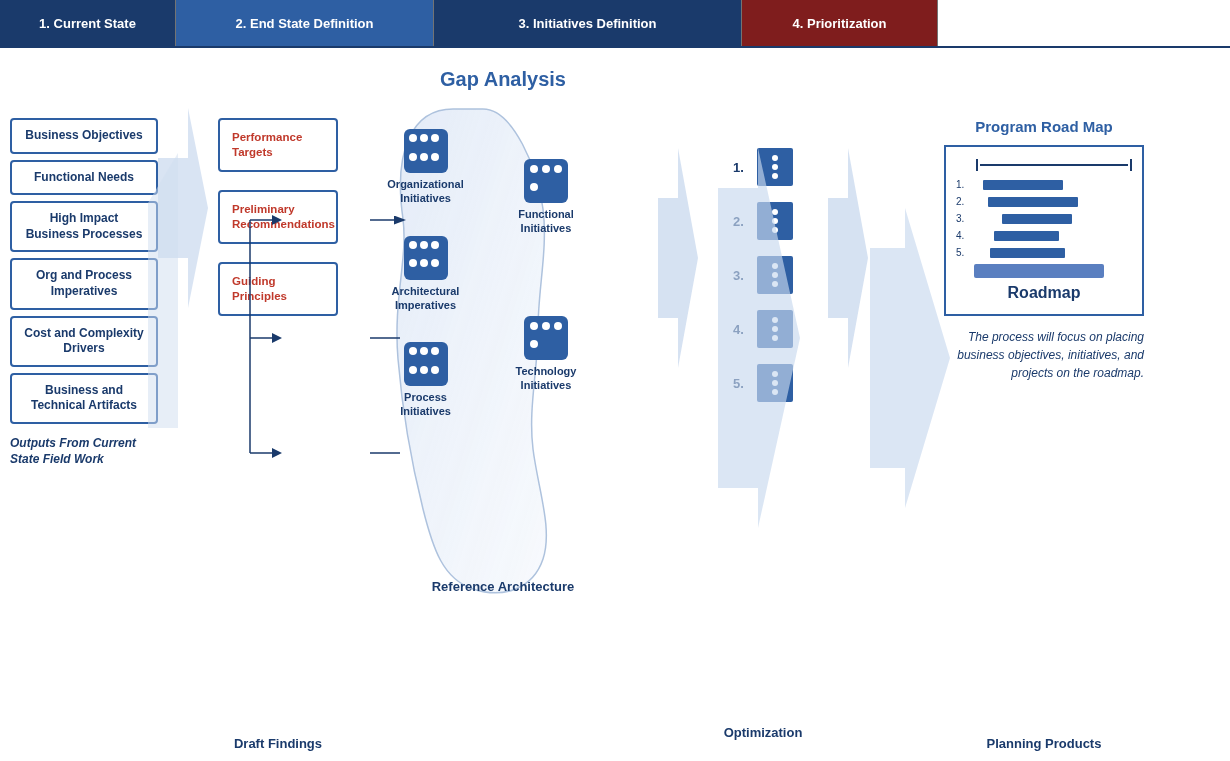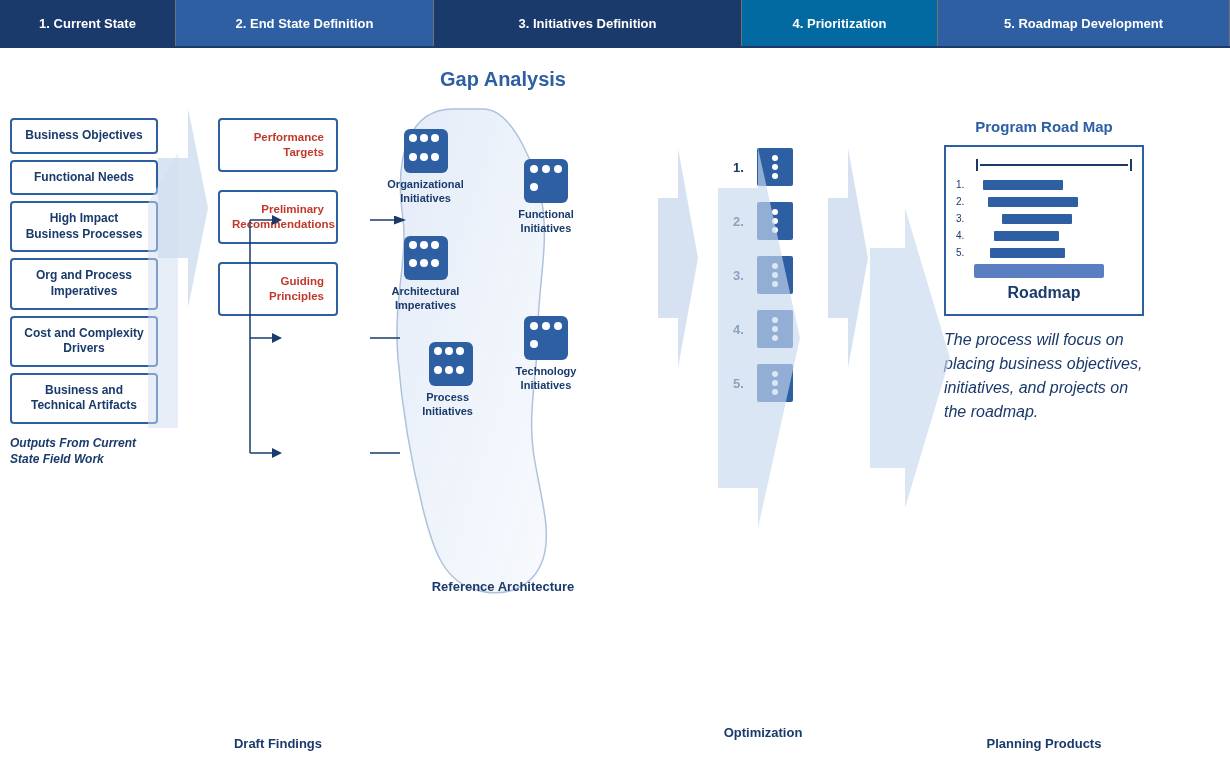--- a/index.html
+++ b/index.html
@@ -26,21 +26,21 @@
       padding: 0 18px;
       font-size: 13px;
       font-weight: bold;
       color: #fff;
       border-right: 1px solid #737373;
       cursor: pointer;
     }
     .nav-tab:first-child { background: #1a3a6b; flex: 0 0 176px; }
     .nav-tab:nth-child(2) { background: #2e5fa3; flex: 0 0 258px; }
     .nav-tab:nth-child(3) { background: #1a3a6b; flex: 0 0 308px; }
-    .nav-tab:nth-child(4) { background: #0369a1; flex: 0 0 196px; align-items: center; }
+    .nav-tab:nth-child(4) { background: #7f1d1d; flex: 0 0 196px; align-items: center; }
     .nav-tab:nth-child(5) { background: #2e5fa3; flex: 1; }
 
     
     .main {
       display: flex;
       width: 100%;
       height: calc(761px - 48px);
       position: relative;
       padding: 10px 10px 0 10px;
     }
@@ -84,21 +84,21 @@
       gap: 18px;
       position: relative;
     }
     .draft-box {
       border: 2px solid #2e5fa3;
       border-radius: 4px;
       padding: 10px 12px;
       font-size: 11.5px;
       font-weight: bold;
       color: #c0392b;
-      text-align: right;
+      text-align: left;
       background: #fff;
       width: 120px;
       line-height: 1.3;
     }
     .draft-label {
       position: absolute;
       bottom: 10px;
       font-size: 13px;
       font-weight: bold;
       color: #1a3a6b;
@@ -222,24 +222,24 @@
       border-radius: 1px;
     }
     .roadmap-label {
       font-size: 16px;
       font-weight: bold;
       color: #1a3a6b;
       text-align: center;
       margin-top: 6px;
     }
     .plan-desc {
-      font-size: 16px;
+      font-size: 12px;
       font-style: italic;
       color: #1a3a6b;
-      text-align: left;
+      text-align: right;
       margin-top: 12px;
       max-width: 200px;
       line-height: 1.5;
     }
     .plan-label {
       position: absolute;
       bottom: 10px;
       font-size: 13px;
       font-weight: bold;
       color: #1a3a6b;
@@ -253,23 +253,20 @@
     <span>1. Current State</span>
   </div>
   <div class="nav-tab">
     <span>2. End State Definition</span>
   </div>
   <div class="nav-tab">
     <span>3. Initiatives Definition</span>
   </div>
   <div class="nav-tab">
     <span>4. Prioritization</span>
-  </div>
-  <div class="nav-tab">
-    <span>5. Roadmap Development</span>
   </div>
 </div>
 
 <div class="main">
 
   <div class="left-col">
     <div class="input-box">
       <span>Business Objectives</span>
     </div>
     <div class="input-box">
@@ -351,21 +348,21 @@
             <div class="dice-dot"></div>
               <div class="dice-dot"></div>
             <div class="dice-dot"></div>
               <div class="dice-dot"></div>
             <div class="dice-dot"></div>
               <div class="dice-dot"></div>
           </div>
           <div class="init-label">Architectural<br>Imperatives</div>
         </div>
 
-        <div style="display:flex;flex-direction:column;align-items:flex-end;width:95px;">
+        <div style="display:flex;flex-direction:column;align-items:center;width:95px;">
           <div class="dice-icon">
             <div class="dice-dot"></div>
               <div class="dice-dot"></div>
             <div class="dice-dot"></div>
               <div class="dice-dot"></div>
             <div class="dice-dot"></div>
               <div class="dice-dot"></div>
           </div>
           <div class="init-label">Process<br>Initiatives</div>
         </div>

